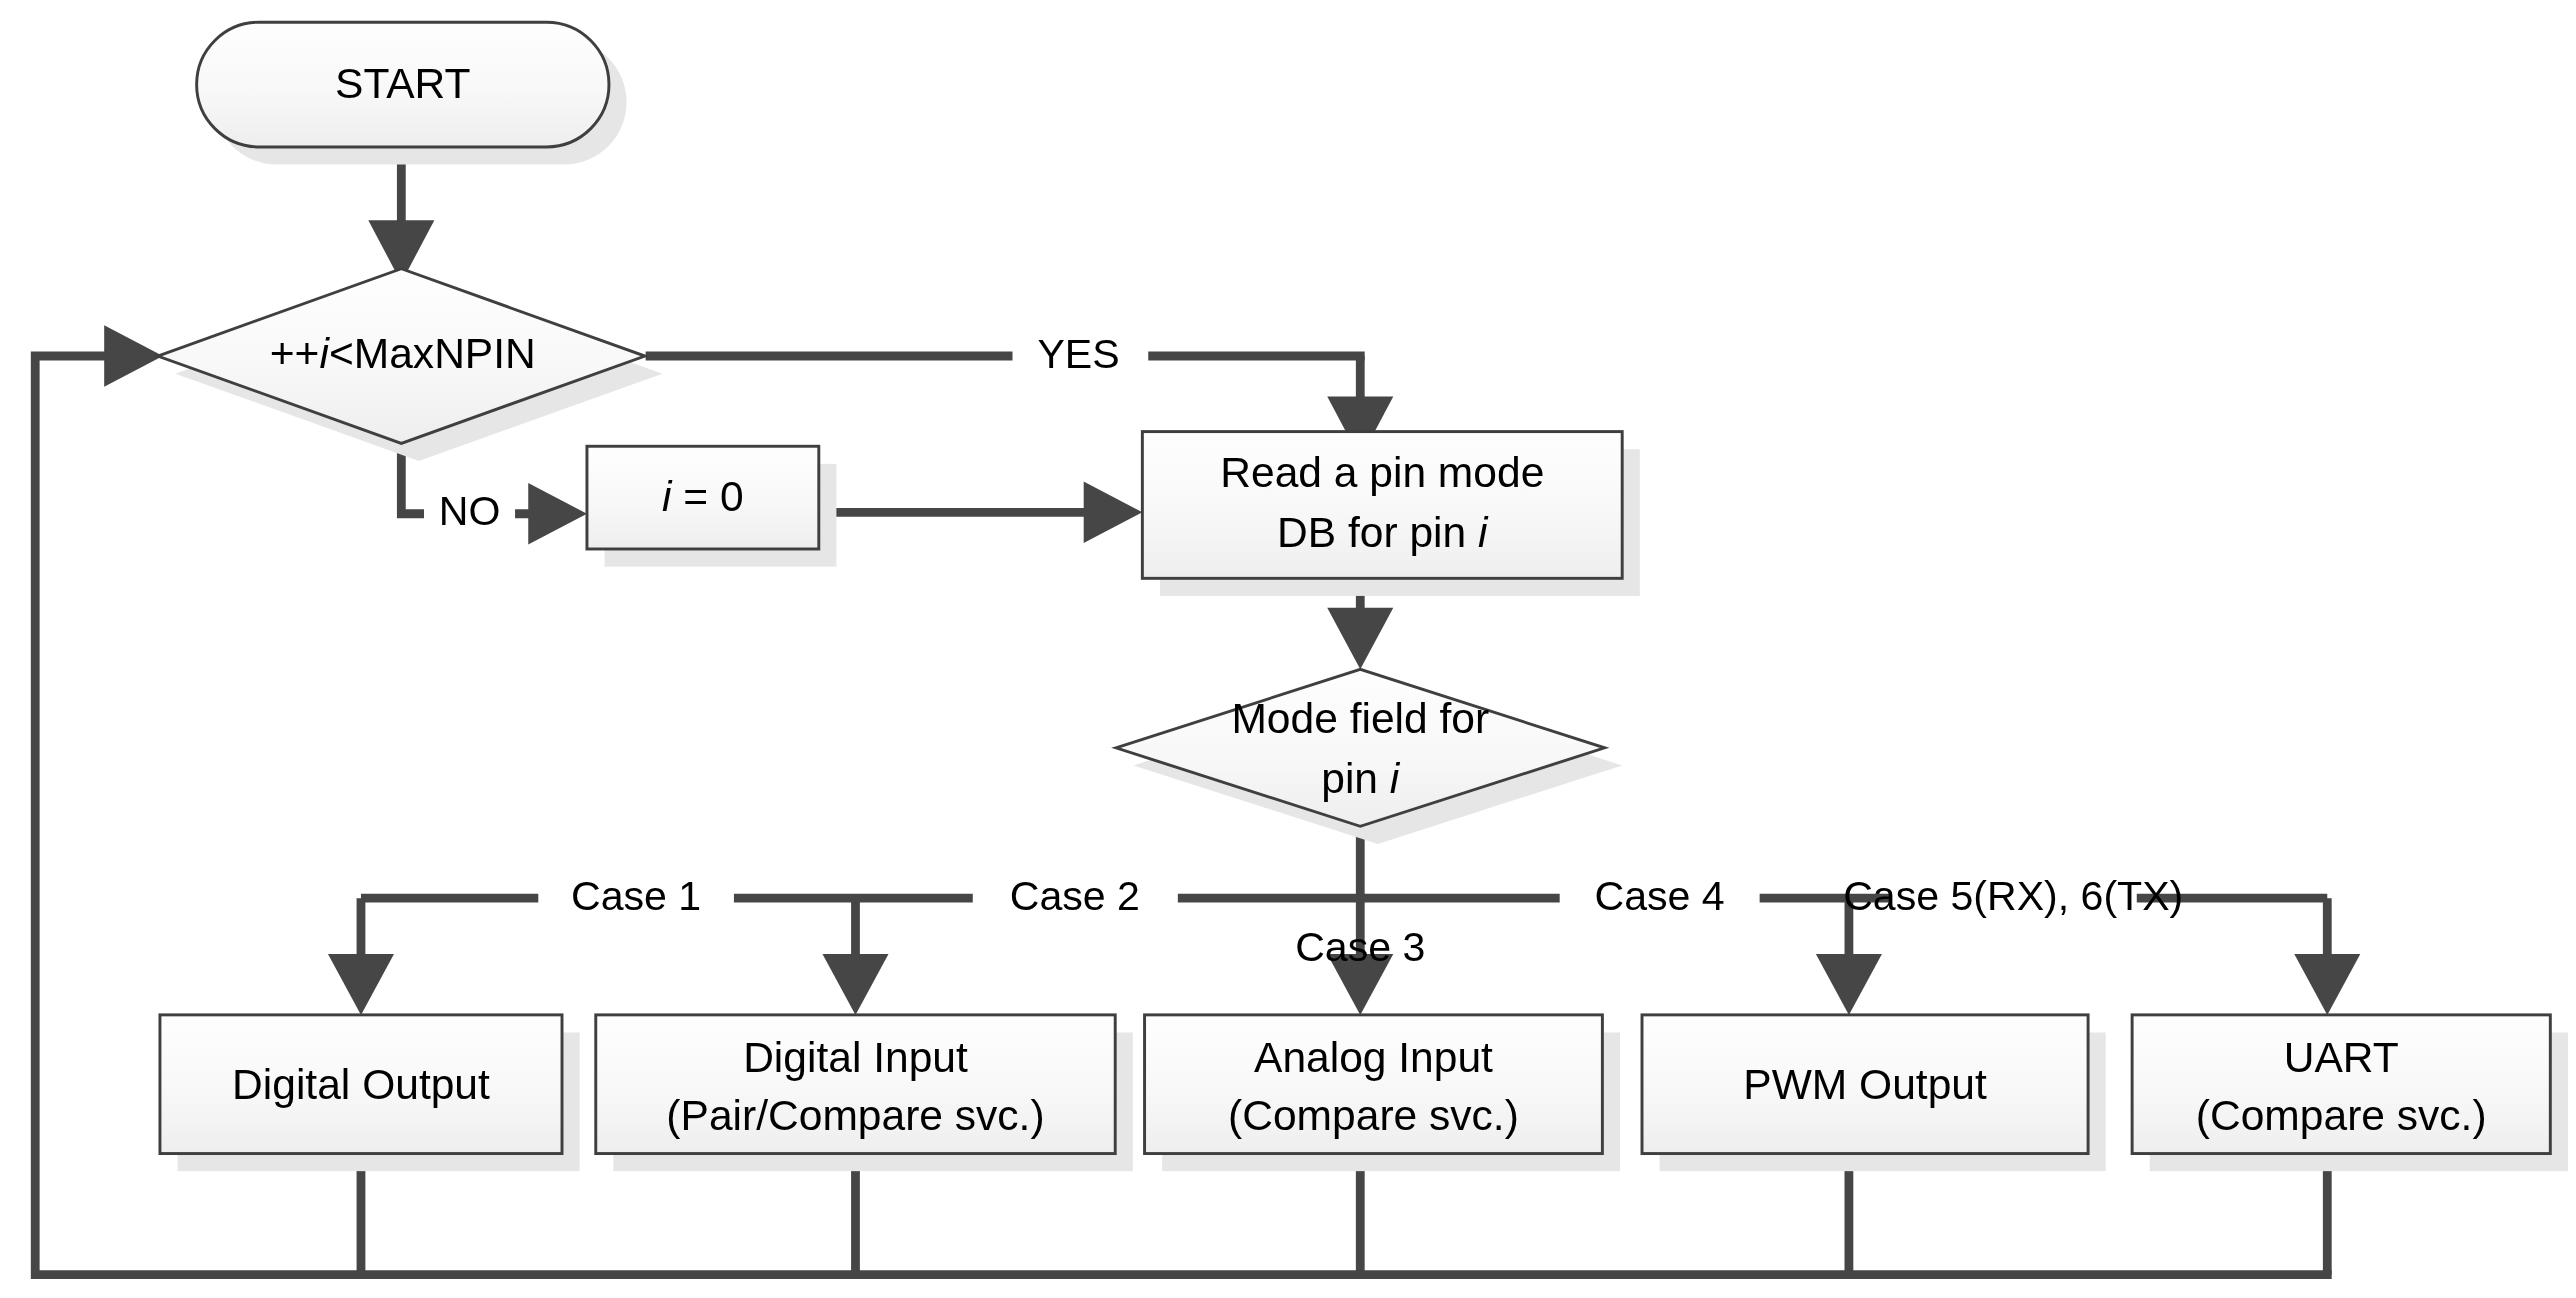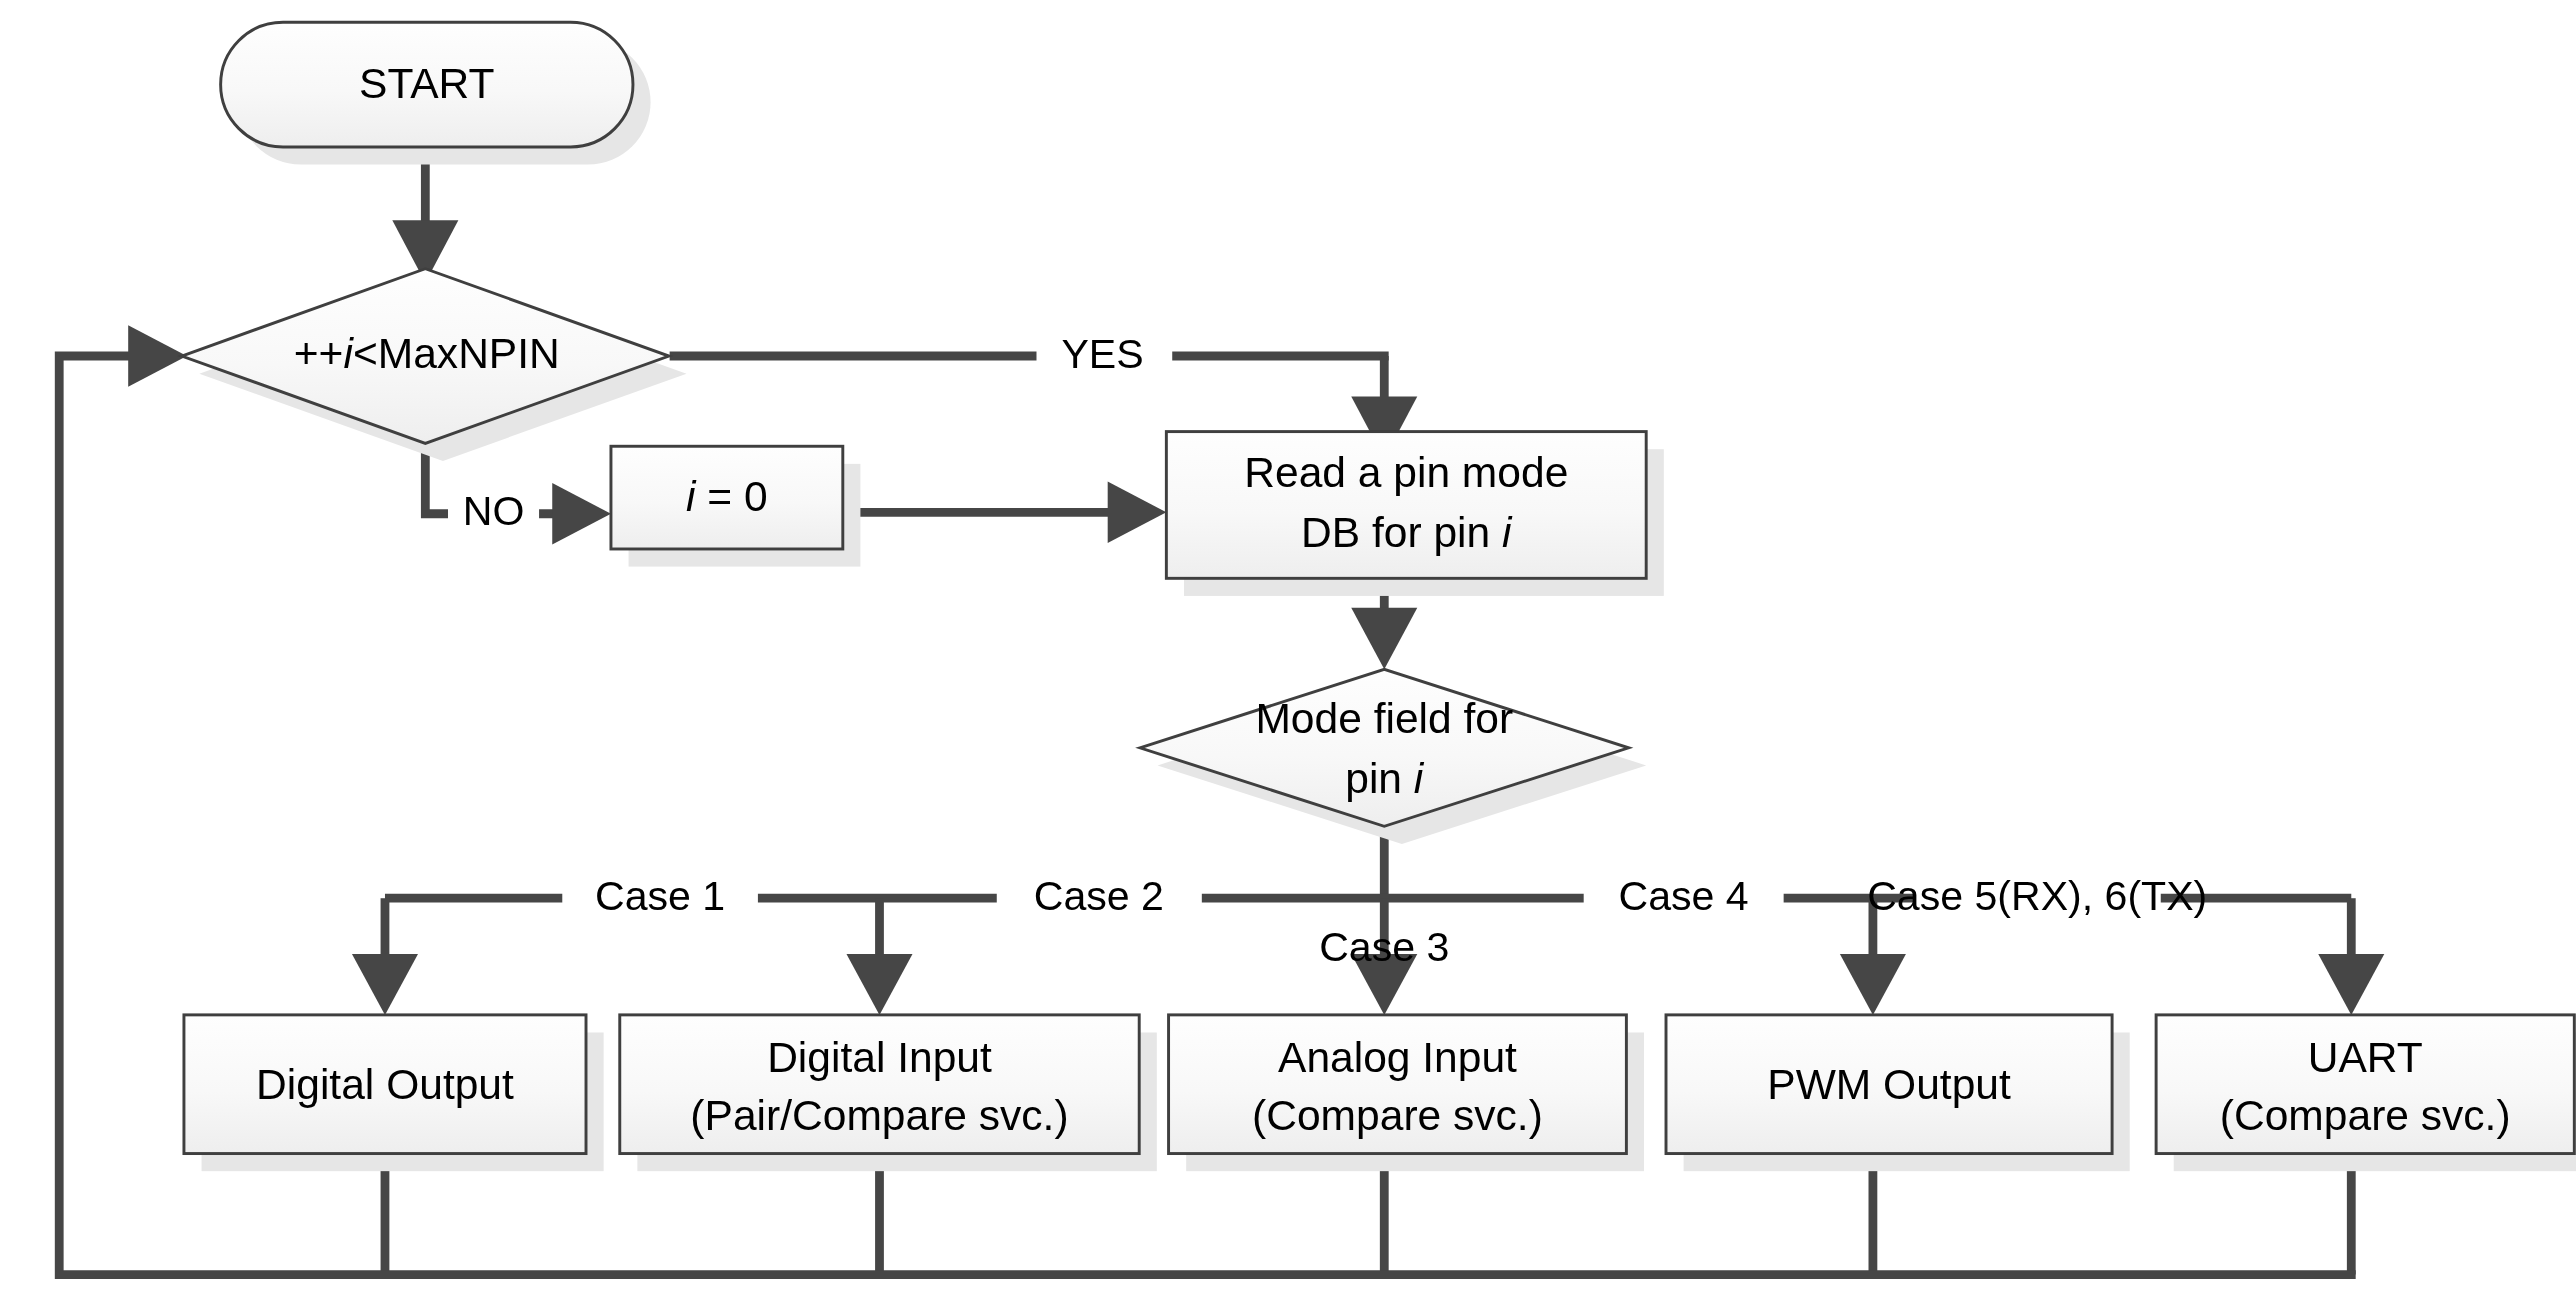--- a/index.html
+++ b/index.html
@@ -10,21 +10,20 @@
   body {
     width: 2576px;
     height: 1299px;
     font-family: "Liberation Sans", sans-serif;
     overflow: hidden;
   }
   #flowchart-root {
     position: relative;
     width: 2308px;
     height: 1299px;
-    padding-left: 24px;
   }
   svg.chart {
     display: block;
     width: 2576px;
     height: 1299px;
   }
   .node-fill {
     fill: url(#boxgrad);
     stroke: #3f3f3f;
     stroke-width: 4;

